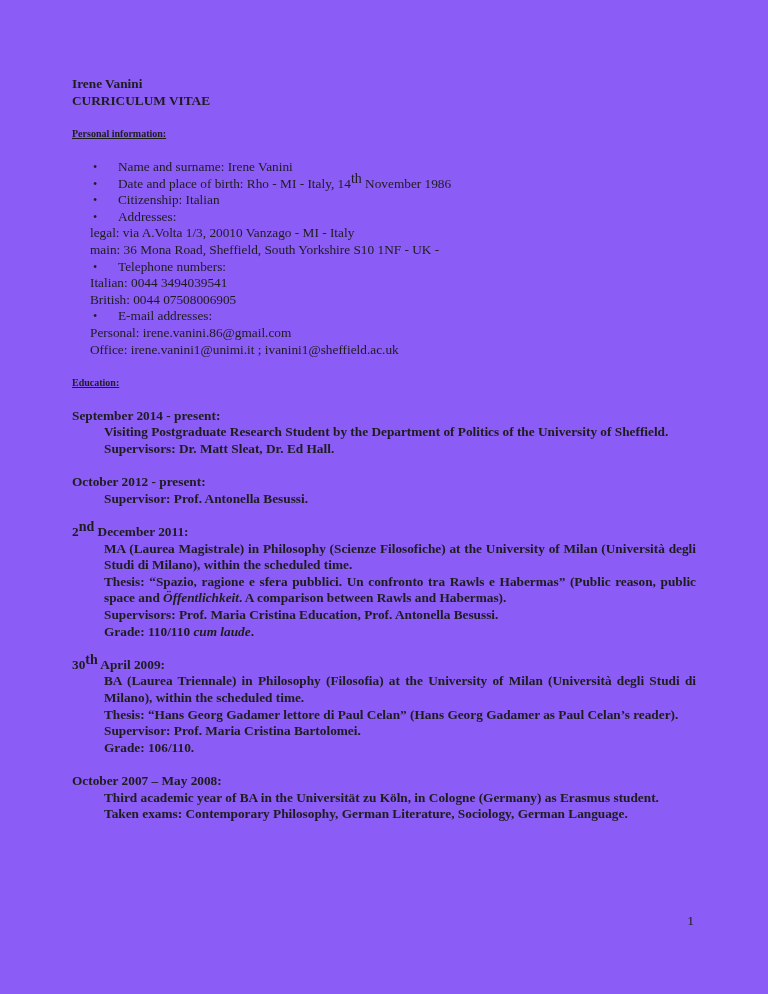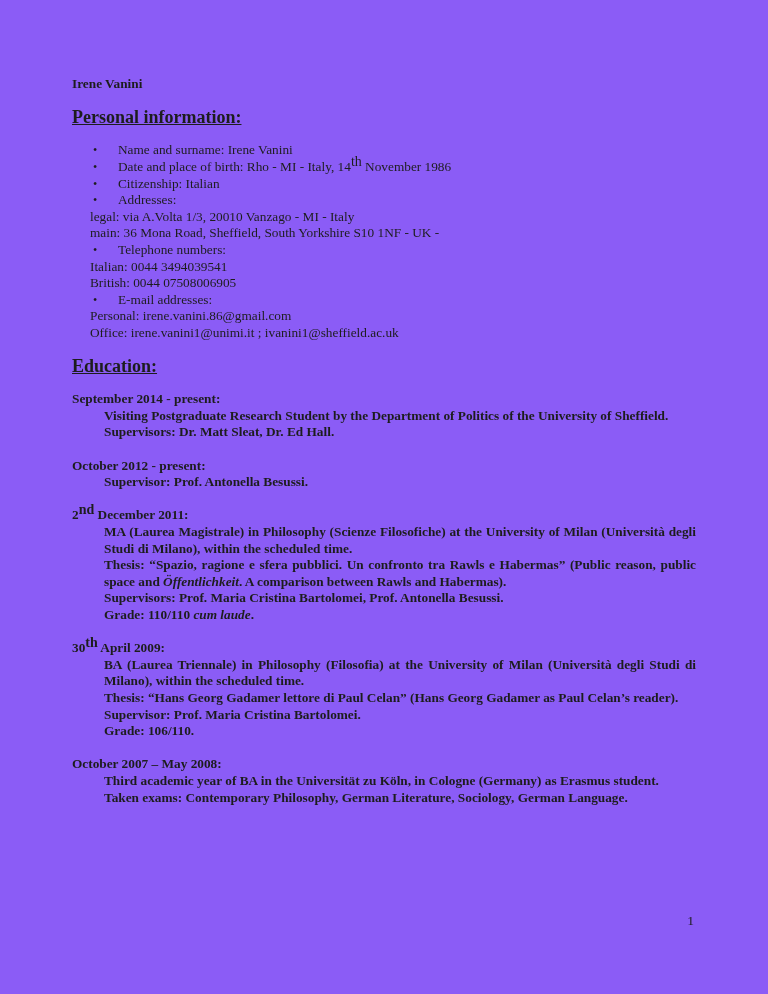--- a/index.html
+++ b/index.html
@@ -15,21 +15,21 @@
   .content {
     position:absolute;
     left:72px; top:76px;
     width:624px;
   }
   .line { margin:0; font-size:13.3px; line-height:16.6px; }
   .bold { font-weight:bold; }
   .block { margin:0 0 16.6px 0; }
   .section-heading {
     margin:0 0 16.6px 0;
-    font-size:18px; line-height:16.6px;
+    font-size:10px; line-height:16.6px;
     font-weight:bold;
     text-decoration:underline;
   }
   .bullet-row { position:relative; padding-left:46px; }
   .bullet-glyph {
     position:absolute; left:21px; top:0;
     font-size:12px;
   }
   .plain-row { margin-left:18px; }
   .entry { margin:0 0 16.6px 0;font-weight:bold; }
@@ -45,20 +45,21 @@
   }
 </style>
 </head>
 <body>
 
 <div class="page">
   <div class="content">
 
     <div class="block">
       <p class="line bold">Irene Vanini</p>
+      <p class="line bold">CURRICULUM VITAE</p>
     </div>
 
     <p class="section-heading">Personal information:</p>
 
     <div class="block">
       <div class="line bullet-row">
         <span class="bullet-glyph">•</span>
         <span>Name and surname: Irene Vanini</span>
       </div>
       <div class="line bullet-row">
@@ -104,21 +105,21 @@
       <div class="entry-body">
         <p class="line">Supervisor: Prof. Antonella Besussi.</p>
       </div>
     </div>
 
     <div class="entry">
       <p class="line"><span>2</span><sup>nd</sup><span> December 2011:</span></p>
       <div class="entry-body">
         <p class="line just">MA (Laurea Magistrale) in Philosophy (Scienze Filosofiche) at the University of Milan (Università degli Studi di Milano), within the scheduled time.</p>
         <p class="line just"><span>Thesis: “Spazio, ragione e sfera pubblici. Un confronto tra Rawls e Habermas” (Public reason, public space and </span><span class="it">Öffentlichkeit</span><span>. A comparison between Rawls and Habermas).</span></p>
-        <p class="line">Supervisors: Prof. Maria Cristina Bartolomei, Prof. Antonella Besussi.</p>
+        <p class="line">Supervisors: Prof. Maria Cristina Education, Prof. Antonella Besussi.</p>
         <p class="line"><span>Grade: 110/110 </span><span class="it">cum laude</span><span>.</span></p>
       </div>
     </div>
 
     <div class="entry">
       <p class="line"><span>30</span><sup>th</sup><span> April 2009:</span></p>
       <div class="entry-body">
         <p class="line just">BA (Laurea Triennale) in Philosophy (Filosofia) at the University of Milan (Università degli Studi di Milano), within the scheduled time.</p>
         <p class="line">Thesis: “Hans Georg Gadamer lettore di Paul Celan” (Hans Georg Gadamer as Paul Celan’s reader).</p>
         <p class="line">Supervisor: Prof. Maria Cristina Bartolomei.</p>

